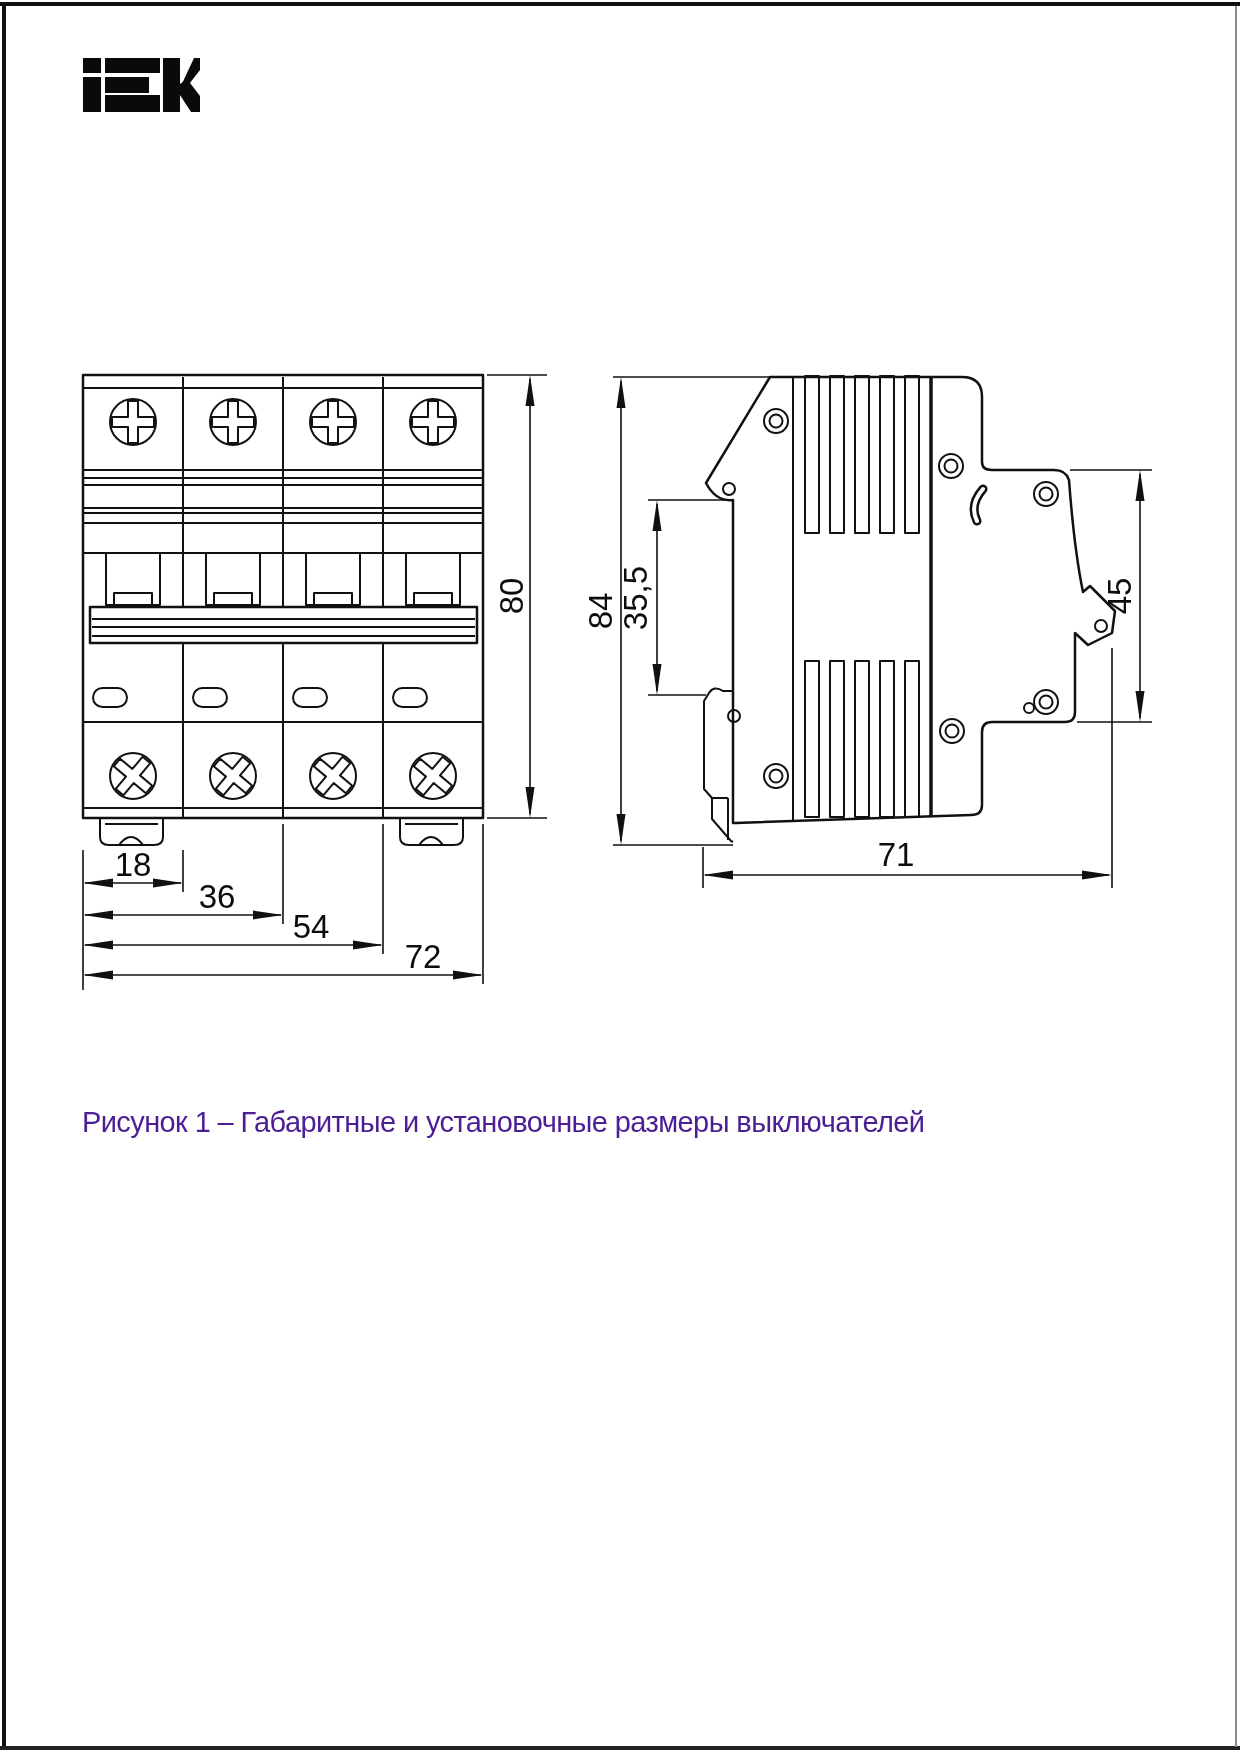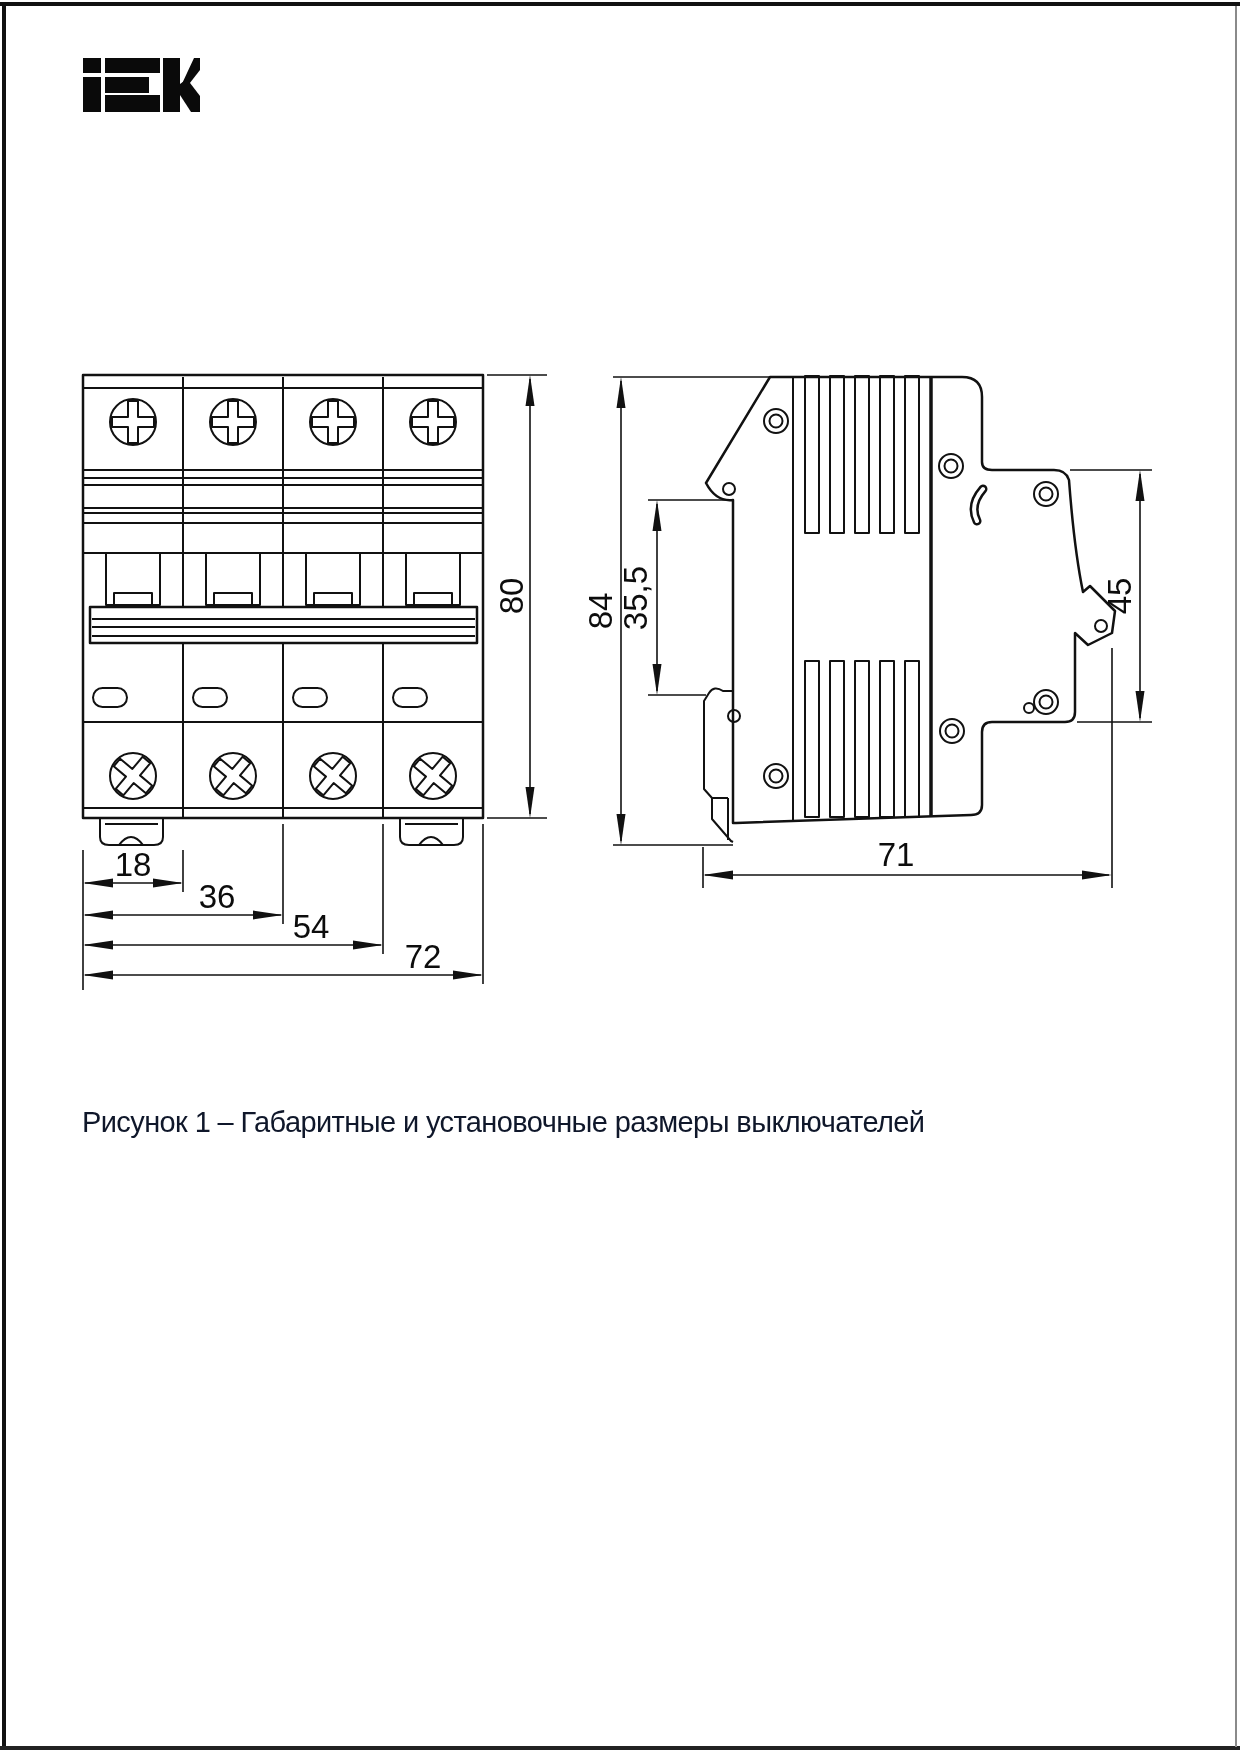--- a/index.html
+++ b/index.html
@@ -6,21 +6,21 @@
   #page{position:relative;width:1240px;height:1750px;background:#fff;overflow:hidden;
         font-family:"Liberation Sans",sans-serif;color:#111;}
   .border{position:absolute;background:#111;}
   #border-top{top:2px;left:0;width:1240px;height:4px;}
   #border-left{top:2px;left:2px;width:4px;height:1746px;}
   #border-bottom{bottom:0;left:0;width:1240px;height:4px;background:#222;}
   #border-right{top:6px;right:3px;width:2px;height:1741px;background:#8a8a8a;}
   #logo{position:absolute;top:58px;left:83px;}
   #drawing{position:absolute;top:0;left:0;}
   #caption{position:absolute;top:1106px;left:82px;font-size:29px;letter-spacing:-0.6px;
-           color:#0f172a;white-space:nowrap;}
+           color:#4c1d95;white-space:nowrap;}
   svg text{font-family:"Liberation Sans",sans-serif;font-size:33px;fill:#0c0c0c;}
 </style>
 </head>
 <body>
 
 <div id="page">
 
   <div id="border-top" class="border"></div>
   <div id="border-left" class="border"></div>
   <div id="border-bottom" class="border"></div>

